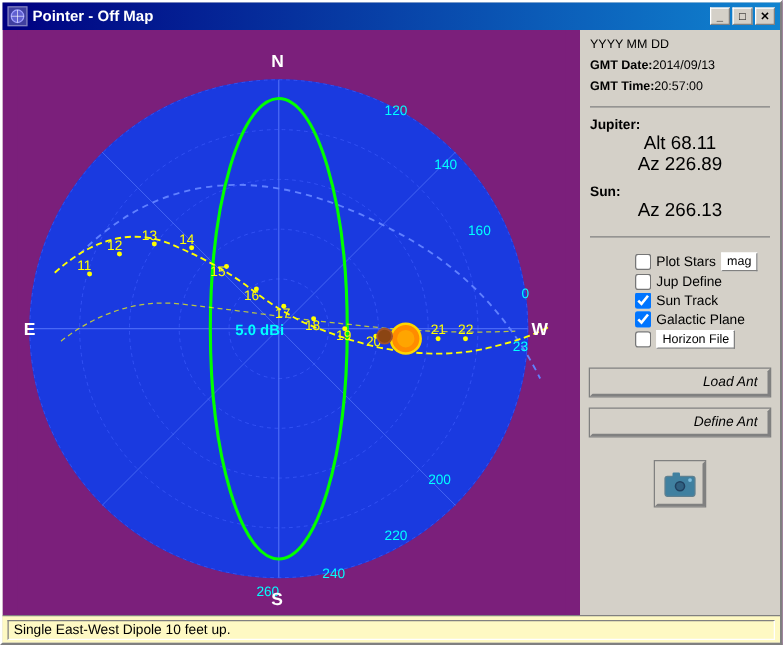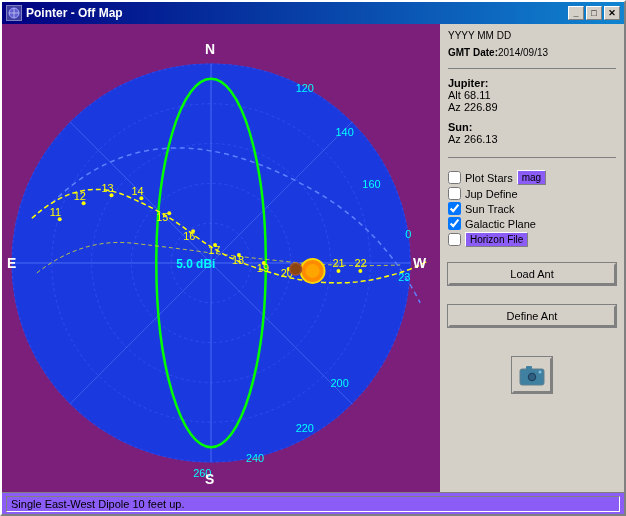--- a/index.html
+++ b/index.html
@@ -99,21 +99,21 @@
     .map-svg {
       position: absolute;
       top: 0;
       left: 0;
       width: 100%;
       height: 100%;
     }
 
     
     .right-panel {
-      width: 184px;
+      width: 160px;
       background: #d4d0c8;
       padding: 6px 8px;
       display: flex;
       flex-direction: column;
       gap: 4px;
       flex-shrink: 0;
     }
 
     .info-date {
       font-size: 10px;
@@ -123,21 +123,22 @@
     .planet-info {
       margin-bottom: 4px;
     }
 
     .planet-info .name {
       font-weight: bold;
       font-size: 11px;
     }
 
     .planet-info .coords {
-      font-size: 11px;
+      font-size: 15px;
+      text-align: center;
     }
 
     .divider {
       height: 1px;
       background: #808080;
       margin: 4px 0;
     }
 
     
     .option-row {
@@ -147,43 +148,44 @@
       margin-bottom: 2px;
       font-size: 11px;
     }
 
     .option-row input[type="checkbox"] {
       width: 13px;
       height: 13px;
     }
 
     .mag-btn {
-      background: #8b5cf6;
+      background: #ffffff;
       border: 1px solid #ffffff;
       border-right-color: #808080;
       border-bottom-color: #808080;
       padding: 1px 4px;
       font-size: 10px;
       cursor: pointer;
     }
 
     
     .panel-btn {
       background: #d4d0c8;
       border: 2px solid #ffffff;
       border-right-color: #808080;
       border-bottom-color: #808080;
       border-left-color: #d4d0c8;
       border-top-color: #d4d0c8;
       padding: 3px 8px;
       font-size: 11px;
       cursor: pointer;
-      text-align: center;
-      margin-bottom: 16px;
+      text-align: right;
+      margin-bottom: 6px;
       outline: 1px solid #808080;
+      font-style: italic;
     }
 
     .camera-btn {
       background: #d4d0c8;
       border: 2px solid #ffffff;
       border-right-color: #808080;
       border-bottom-color: #808080;
       border-left-color: #d4d0c8;
       border-top-color: #d4d0c8;
       outline: 1px solid #808080;
@@ -193,40 +195,41 @@
       align-items: center;
       justify-content: center;
       width: 40px;
       height: 36px;
       margin: 2px auto;
     }
 
     
     .statusbar {
       height: 22px;
-      background: #8b5cf6;
+      background: #fef9c3;
       border-top: 1px solid #808080;
       display: flex;
       align-items: center;
       padding: 0 4px;
       font-size: 11px;
       flex-shrink: 0;
     }
 
     .status-text {
       border: 1px solid #808080;
       border-right-color: #ffffff;
       border-bottom-color: #ffffff;
       padding: 1px 4px;
       flex: 1;
       font-size: 11px;
     }
 
     .options-section {
       margin-top: 4px;
+      margin-left: 36px;
     }
   </style>
 </head>
 <body>
 
 <div class="window">
 
   <div class="titlebar">
     <div class="titlebar-icon">
       <svg width="12" height="12" viewBox="0 0 12 12">
@@ -335,20 +338,23 @@
     </div>
 
     <div class="right-panel">
 
       <div class="info-date">
         <span>YYYY MM DD</span>
       </div>
       <div class="info-date">
         <span><b>GMT Date:</b><span>2014/09/13</span></span>
       </div>
+      <div class="info-date">
+        <span><b>GMT Time:</b><span>20:57:00</span></span>
+      </div>
 
       <div class="divider"></div>
 
       <div class="planet-info">
         <div class="name">Jupiter:</div>
         <div class="coords">Alt 68.11</div>
         <div class="coords">Az 226.89</div>
       </div>
 
       <div class="planet-info">

